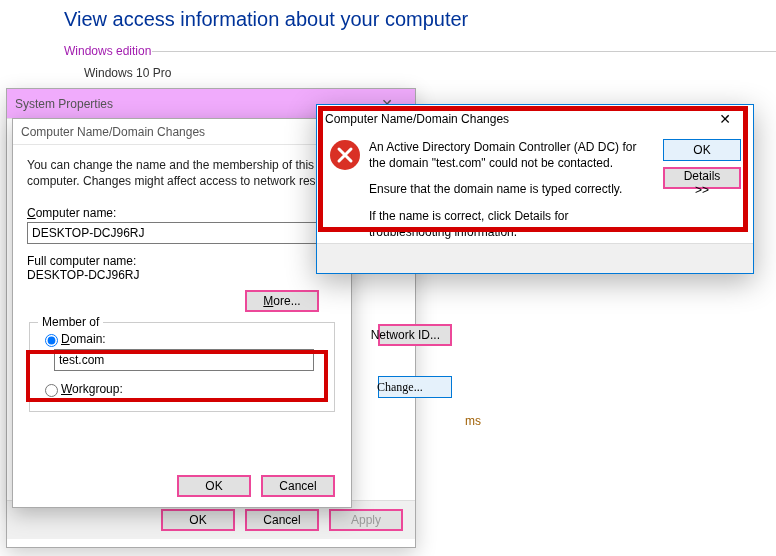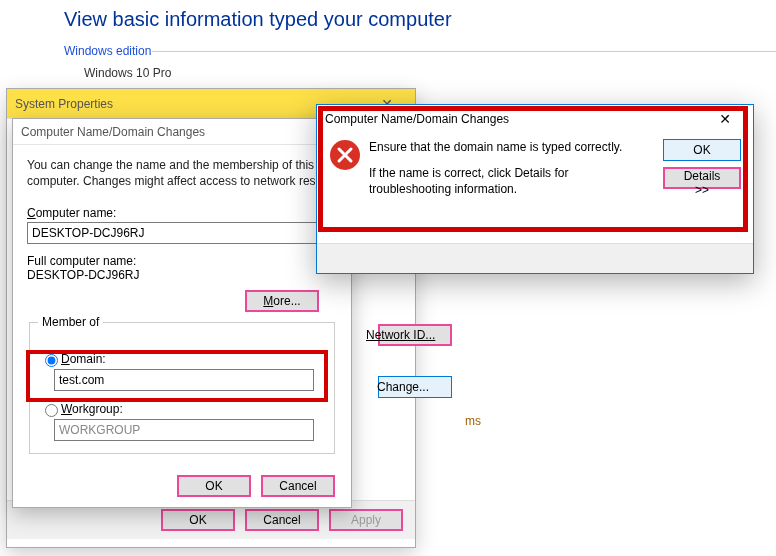--- a/index.html
+++ b/index.html
@@ -20,21 +20,21 @@
     font-weight: 400;
     position: absolute;
     left: 64px;
     top: 8px;
   }
   .edition-label {
     position: absolute;
     left: 64px;
     top: 44px;
     font-size: 12px;
-    color: #1d4ed8;
+    color: #a21caf;
   }
   .edition-rule {
     position: absolute;
     left: 152px;
     top: 51px;
     right: 0;
     height: 1px;
     background: #ccc;
   }
   .edition-value {
@@ -50,21 +50,21 @@
     left: 6px;
     top: 88px;
     width: 410px;
     height: 460px;
     background: #fff;
     border: 1px solid #aaa;
     box-shadow: 0 6px 20px rgba(0,0,0,0.2);
   }
   .sysprops-titlebar {
     height: 30px;
-    background: #fde047;
+    background: #f0abfc;
     border-bottom: 1px solid #e5e5e5;
     display: flex;
     align-items: center;
     padding: 0 8px;
     color: #555;
     font-size: 12px;
   }
   .sysprops-close {
     margin-left: auto;
     width: 40px;
@@ -130,21 +130,21 @@
     font-size: 12px;
   }
   .txtinput.ro {
     background: #fff;
     color: #333;
   }
   .more-row { text-align: right; margin-top: 8px; padding-right: 18px;}
   .groupbox {
     border: 1px solid #ccc;
     margin-top: 10px;
-    padding: 24px 10px 12px 10px;
+    padding: 4px 10px 12px 10px;
     position: relative;
   }
   .groupbox-legend {
     position: absolute;
     top: -8px;
     left: 8px;
     background: #fff;
     padding: 0 4px;
     font-size: 12px;
   }
@@ -209,40 +209,40 @@
     bottom:0; left:0; right:0;
     height: 30px;
     background: #f0f0f0;
     border-top: 1px solid #ddd;
   }
   .red-errbox { left: 318px; top: 106px; width: 430px; height: 126px; border-width:5px; }
 </style>
 </head>
 <body>
 
-<div class="page-heading">View basic information typed your computer</div>
+<div class="page-heading">View access information about your computer</div>
 <div class="edition-label">Windows edition</div>
 <div class="edition-rule"></div>
 <div class="edition-value">Windows 10 Pro</div>
 
 <div class="sysprops">
   <div class="sysprops-titlebar">
     <span>System Properties</span>
     <span class="sysprops-close">✕</span>
   </div>
   <div class="sp-btnrow">
     <button class="winbtn">OK</button>
     <button class="winbtn">Cancel</button>
     <button class="winbtn disabled">Apply</button>
   </div>
 </div>
 <button class="winbtn sp-network" style="width:74px;">
-  <span style="display:block;overflow:hidden;white-space:nowrap;text-align:left;margin-left:-24px;text-decoration:underline;">Network ID...</span>
+  <span style="display:block;overflow:hidden;white-space:nowrap;text-align:right;margin-left:-24px;">Network ID...</span>
 </button>
-<button class="winbtn default sp-change" style="width:74px;">
+<button class="winbtn default sp-change" style="width:74px;font-family:Liberation Serif, serif;">
   <span style="display:block;overflow:hidden;white-space:nowrap;text-align:left;margin-left:-12px;">Change...</span>
 </button>
 <a class="sp-link">ms</a>
 
 <div class="domdlg">
   <div class="titlebar">
     <span>Computer Name/Domain Changes</span>
   </div>
   <div class="domdlg-body">
     <div class="domdlg-desc">You can change the name and the membership of this computer. Changes might affect access to network resour</div>
@@ -268,21 +268,20 @@
         <input type="radio" checked="" style="">
         <label><span class="underline">D</span>omain:</label>
 
       </div>
       <input class="txtinput" value="test.com" style="">
       <div class="radrow" style="margin-top:10px;">
         <input type="radio" style="">
         <label><span class="underline">W</span>orkgroup:</label>
 
       </div>
-      <input class="txtinput ro" disabled="" style="color: rgb(136, 136, 136);" value="WORKGROUP">
     </fieldset>
   </div>
   <div class="btnrow2">
     <button class="winbtn">OK</button>
     <button class="winbtn">Cancel</button>
   </div>
 </div>
 
 <div class="red-highlight red-memberof"></div>
 
@@ -292,20 +291,21 @@
     <span class="err-close">✕</span>
   </div>
   <div class="err-body">
     <div class="err-icon">
       <svg viewBox="0 0 32 32" width="32" height="32">
         <circle cx="16" cy="16" r="15" fill="#d93025"></circle>
         <path d="M10 10 L22 22 M22 10 L10 22" stroke="#fff" stroke-width="3" stroke-linecap="round"></path>
       </svg>
     </div>
     <div class="err-text">
+      <p>An Active Directory Domain Controller (AD DC) for the domain "test.com" could not be contacted.</p>
       <p>Ensure that the domain name is typed correctly.</p>
       <p>If the name is correct, click Details for troubleshooting information.</p>
     </div>
     <div class="err-btns">
       <button class="winbtn default" style="width:78px;">OK</button>
       <button class="winbtn" style="width:78px;">Details &gt;&gt;</button>
     </div>
   </div>
   <div class="err-footer"></div>
 </div>

